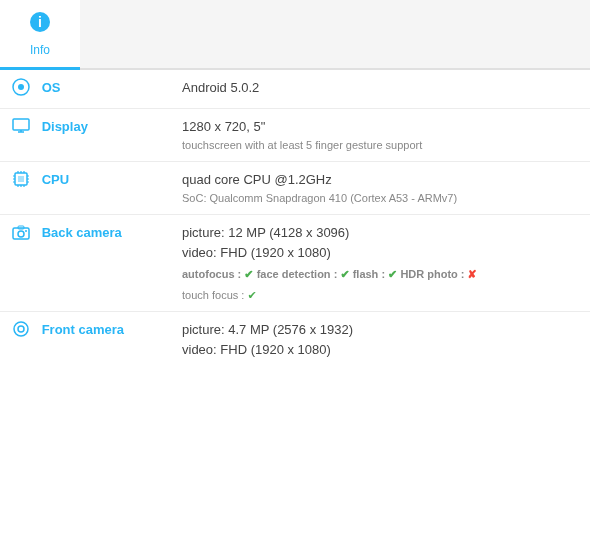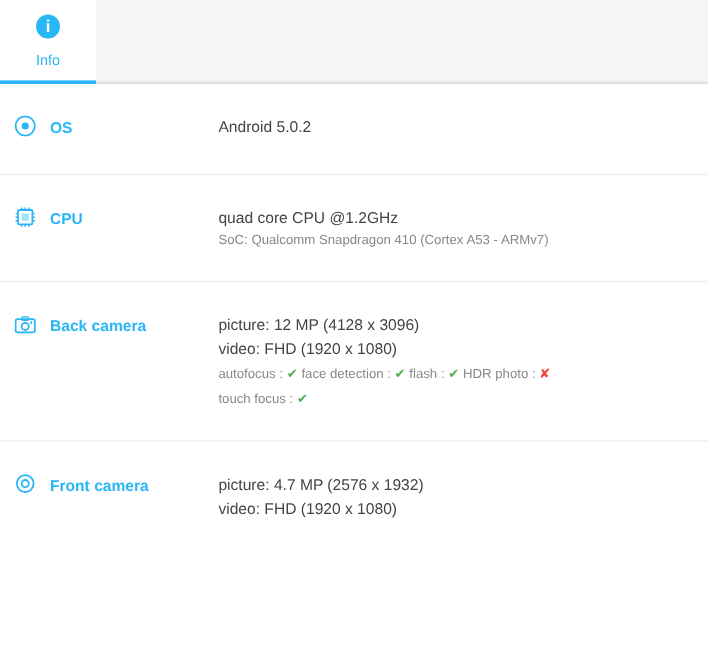--- a/index.html
+++ b/index.html
@@ -47,21 +47,21 @@
       width: 100%;
       border-collapse: collapse;
     }
     .info-table tr {
       border-bottom: 1px solid #ececec;
     }
     .info-table tr:last-child {
       border-bottom: none;
     }
     .info-table td {
-      padding: 26px 12px;
+      padding: 8px 12px;
       vertical-align: top;
     }
     .label-cell {
       width: 170px;
       color: #29b6f6;
       font-weight: bold;
       font-size: 13px;
       white-space: nowrap;
     }
     .label-cell .row-icon {
@@ -126,20 +126,36 @@
               <circle cx="9" cy="9" r="3" fill="#29b6f6"></circle>
             </svg>
         </span>
         <span>OS</span>
       </td>
       <td class="value-cell">
         <span>Android 5.0.2</span>
       </td>
     </tr>
 
+    <tr>
+      <td class="label-cell">
+        <span class="row-icon">
+          <svg width="18" height="18" viewBox="0 0 18 18">
+              <rect x="1" y="2" width="16" height="11" rx="1" stroke="#29b6f6" stroke-width="1.5" fill="none"></rect>
+              <line x1="6" y1="15" x2="12" y2="15" stroke="#29b6f6" stroke-width="1.5"></line>
+              <line x1="9" y1="13" x2="9" y2="15" stroke="#29b6f6" stroke-width="1.5"></line>
+            </svg>
+        </span>
+        <span>Display</span>
+      </td>
+      <td class="value-cell">
+        <div>1280 x 720, 5"</div>
+        <div class="sub">touchscreen with at least 5 finger gesture support</div>
+      </td>
+    </tr>
 
     <tr>
       <td class="label-cell">
         <span class="row-icon">
           <svg width="18" height="18" viewBox="0 0 18 18">
               <rect x="3" y="3" width="12" height="12" rx="1" stroke="#29b6f6" stroke-width="1.5" fill="none"></rect>
               <rect x="6" y="6" width="6" height="6" fill="#29b6f6" opacity="0.4"></rect>
               <line x1="6" y1="1" x2="6" y2="3" stroke="#29b6f6" stroke-width="1.2"></line>
               <line x1="9" y1="1" x2="9" y2="3" stroke="#29b6f6" stroke-width="1.2"></line>
               <line x1="12" y1="1" x2="12" y2="3" stroke="#29b6f6" stroke-width="1.2"></line>
@@ -174,21 +190,21 @@
               <circle cx="9" cy="11" r="3" stroke="#29b6f6" stroke-width="1.5" fill="none"></circle>
               <rect x="6" y="3" width="6" height="3" rx="1" stroke="#29b6f6" stroke-width="1" fill="none"></rect>
               <circle cx="14" cy="8" r="1" fill="#29b6f6"></circle>
             </svg>
         </span>
         <span>Back camera</span>
       </td>
       <td class="value-cell">
         <div>picture: 12 MP (4128 x 3096)</div>
         <div>video: FHD (1920 x 1080)</div>
-        <div class="detail-line" style="margin-top:4px;">
+        <div class="detail-line" style="margin-top:4px;font-weight:bold;">
           <span>autofocus : </span><span class="check-green">✔</span>
           <span>  face detection : </span><span class="check-green">✔</span>
           <span>  flash : </span><span class="check-green">✔</span>
           <span>  HDR photo : </span><span class="cross-red">✘</span>
         </div>
         <div class="detail-line" style="margin-top:4px;">
           <span>touch focus : </span><span class="check-green">✔</span>
         </div>
       </td>
     </tr>

